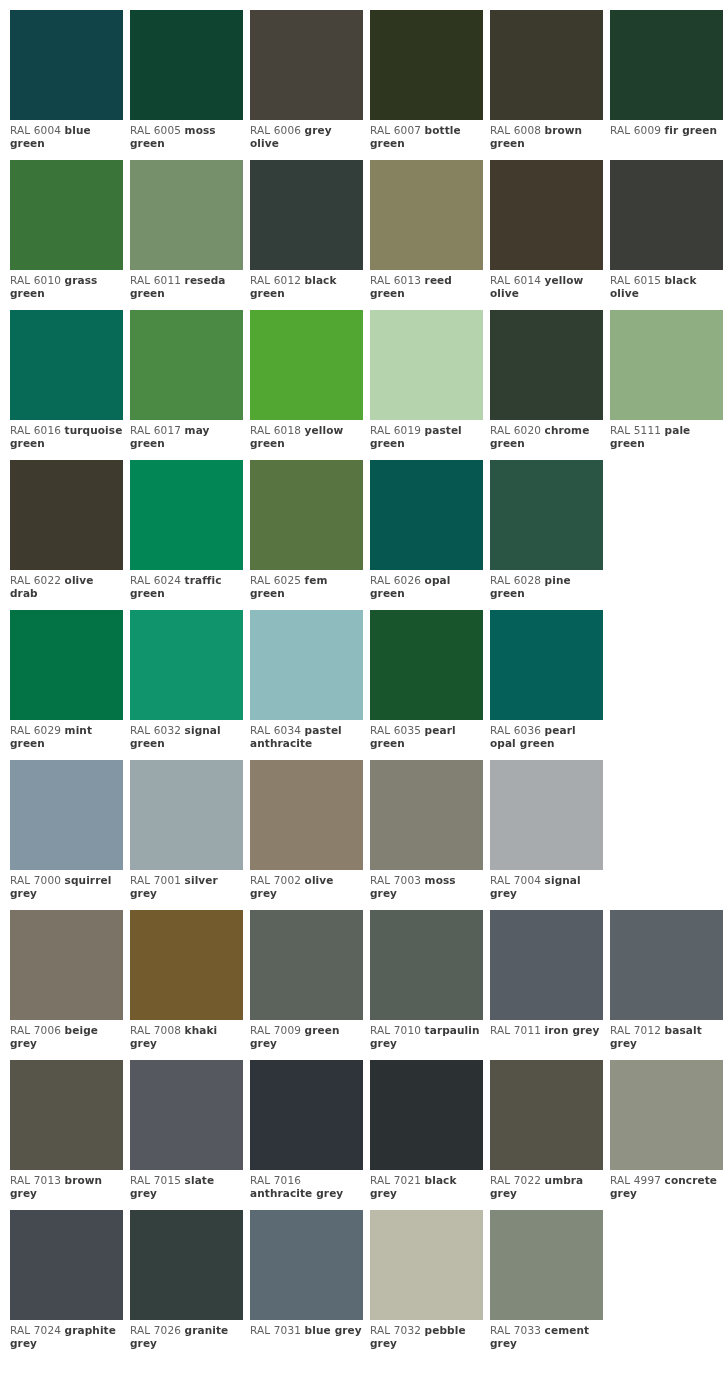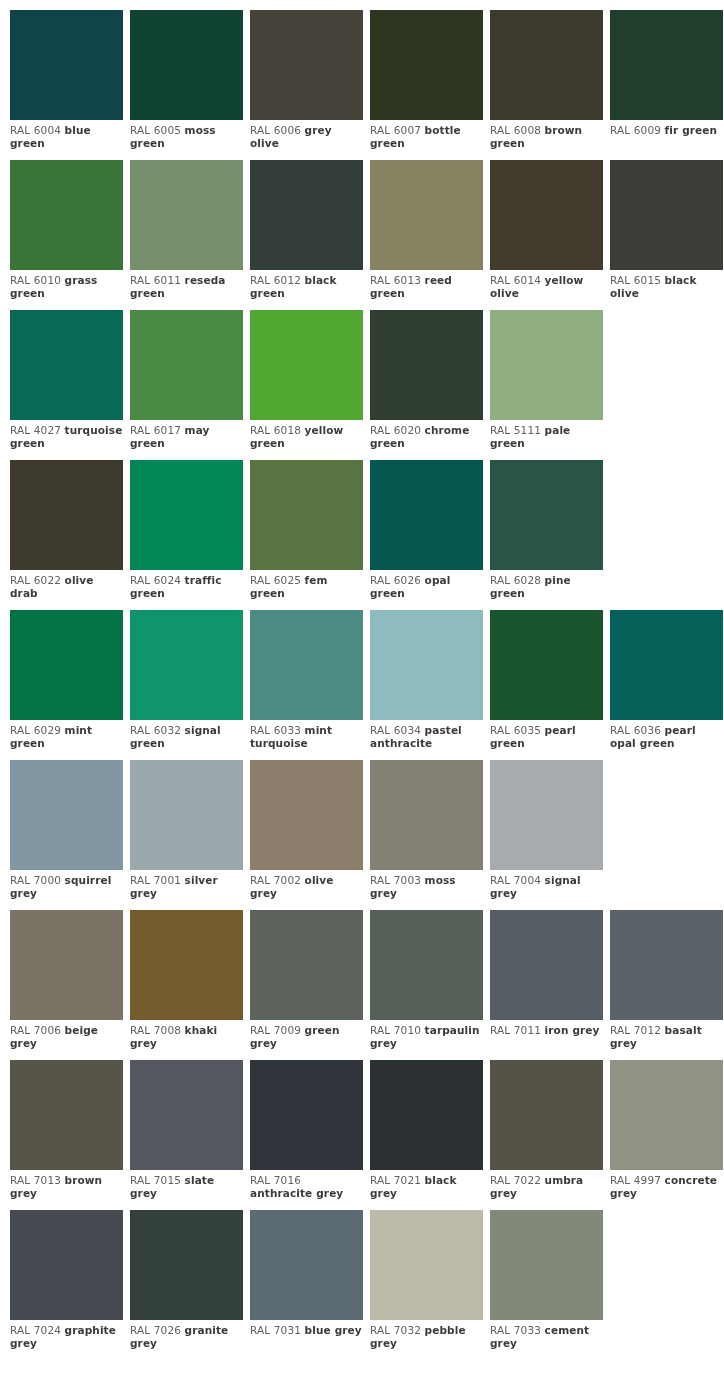--- a/index.html
+++ b/index.html
@@ -109,31 +109,35 @@
         <div class="ral-label"><span class="ral-code">RAL 6014</span> <span class="ral-name">yellow olive</span></div>
       </div>
       <div class="ral-cell">
         <span class="ral-swatch" style="background: rgb(59, 61, 56);"></span>
         <div class="ral-label"><span class="ral-code">RAL 6015</span> <span class="ral-name">black olive</span></div>
       </div>
     </div>
     <div class="ral-row">
       <div class="ral-cell">
         <span class="ral-swatch" style="background: rgb(7, 106, 86);"></span>
-        <div class="ral-label"><span class="ral-code">RAL 4027</span> <span class="ral-name">turquoise green</span></div>
+        <div class="ral-label"><span class="ral-code">RAL 6016</span> <span class="ral-name">turquoise green</span></div>
       </div>
       <div class="ral-cell">
         <span class="ral-swatch" style="background: rgb(74, 138, 69);"></span>
         <div class="ral-label"><span class="ral-code">RAL 6017</span> <span class="ral-name">may green</span></div>
       </div>
       <div class="ral-cell">
         <span class="ral-swatch" style="background: rgb(82, 167, 51);"></span>
         <div class="ral-label"><span class="ral-code">RAL 6018</span> <span class="ral-name">yellow green</span></div>
       </div>
       <div class="ral-cell">
+        <span class="ral-swatch" style="background: rgb(181, 211, 173);"></span>
+        <div class="ral-label"><span class="ral-code">RAL 6019</span> <span class="ral-name">pastel green</span></div>
+      </div>
+      <div class="ral-cell">
         <span class="ral-swatch" style="background: rgb(47, 62, 48);"></span>
         <div class="ral-label"><span class="ral-code">RAL 6020</span> <span class="ral-name">chrome green</span></div>
       </div>
       <div class="ral-cell">
         <span class="ral-swatch" style="background: rgb(143, 174, 129);"></span>
         <div class="ral-label"><span class="ral-code">RAL 5111</span> <span class="ral-name">pale green</span></div>
       </div>
     </div>
     <div class="ral-row">
       <div class="ral-cell">
@@ -160,24 +164,20 @@
     <div class="ral-row">
       <div class="ral-cell">
         <span class="ral-swatch" style="background: rgb(3, 114, 68);"></span>
         <div class="ral-label"><span class="ral-code">RAL 6029</span> <span class="ral-name">mint green</span></div>
       </div>
       <div class="ral-cell">
         <span class="ral-swatch" style="background: rgb(16, 148, 107);"></span>
         <div class="ral-label"><span class="ral-code">RAL 6032</span> <span class="ral-name">signal green</span></div>
       </div>
       <div class="ral-cell">
-        <span class="ral-swatch" style="background: rgb(76, 139, 132);"></span>
-        <div class="ral-label"><span class="ral-code">RAL 6033</span> <span class="ral-name">mint turquoise</span></div>
-      </div>
-      <div class="ral-cell">
         <span class="ral-swatch" style="background: rgb(142, 188, 190);"></span>
         <div class="ral-label"><span class="ral-code">RAL 6034</span> <span class="ral-name">pastel anthracite</span></div>
       </div>
       <div class="ral-cell">
         <span class="ral-swatch" style="background: rgb(25, 85, 44);"></span>
         <div class="ral-label"><span class="ral-code">RAL 6035</span> <span class="ral-name">pearl green</span></div>
       </div>
       <div class="ral-cell">
         <span class="ral-swatch" style="background: rgb(4, 96, 88);"></span>
         <div class="ral-label"><span class="ral-code">RAL 6036</span> <span class="ral-name">pearl opal green</span></div>

